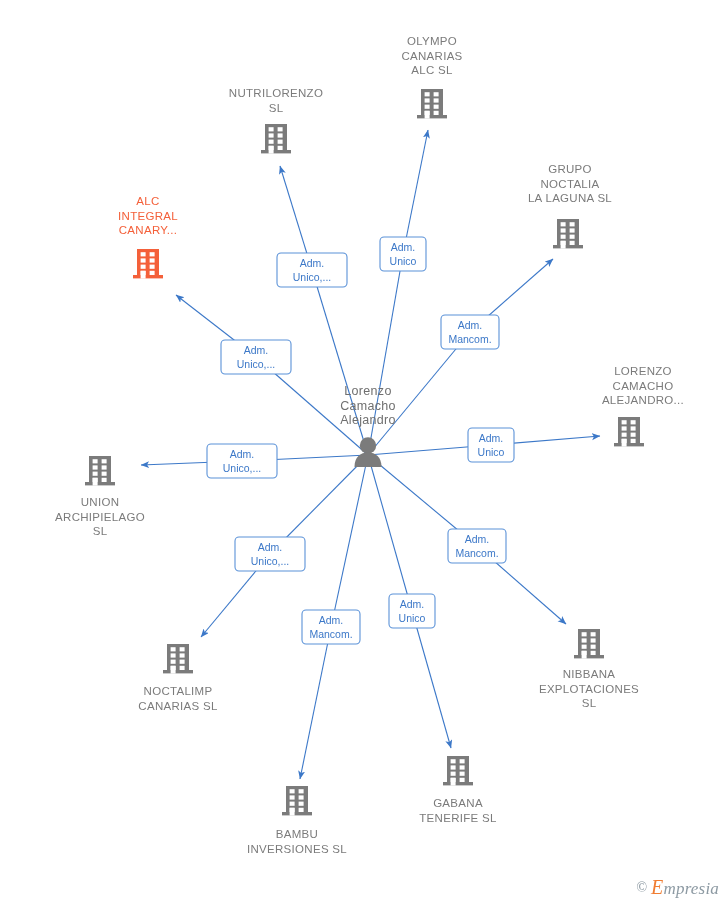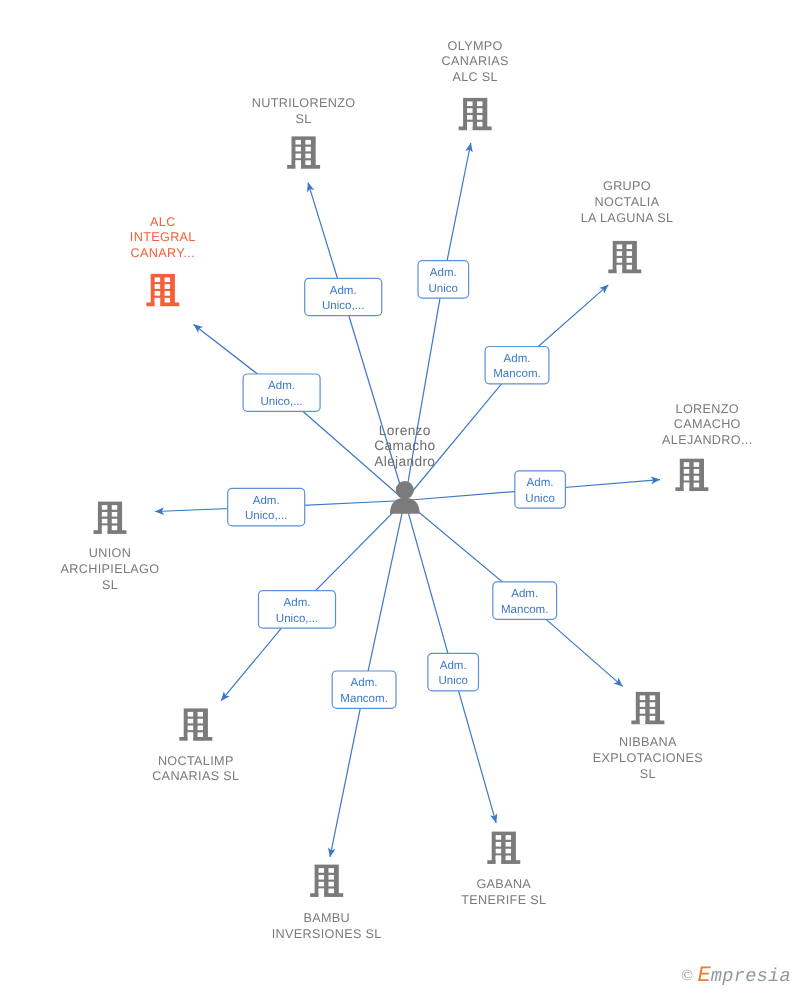--- a/index.html
+++ b/index.html
@@ -67,21 +67,21 @@
     align-items: center;
     gap: 4px;
     user-select: none;
   }
   .wm-c {
     font-family: "Liberation Serif", serif;
     font-size: 14px;
     color: #8d9aa3;
   }
   .wm-name {
-    font-family: Liberation Mono, monospace;
+    font-family: Liberation Serif, serif;
     font-size: 17px;
     font-style: italic;
     color: #8d9aa3;
     letter-spacing: 0.2px;
   }
   .wm-name .wm-e {
     color: #f07d33;
     font-size: 20px;
   }
 </style>

